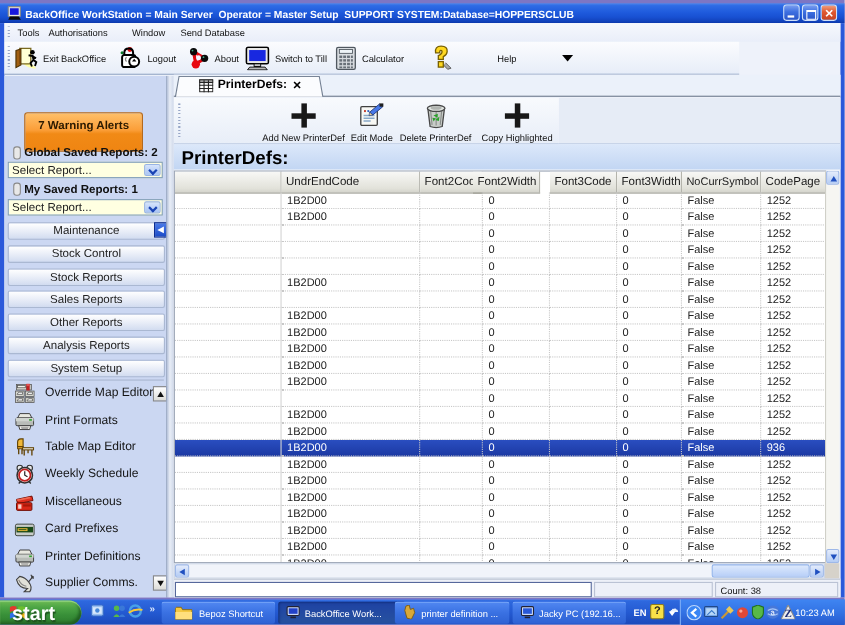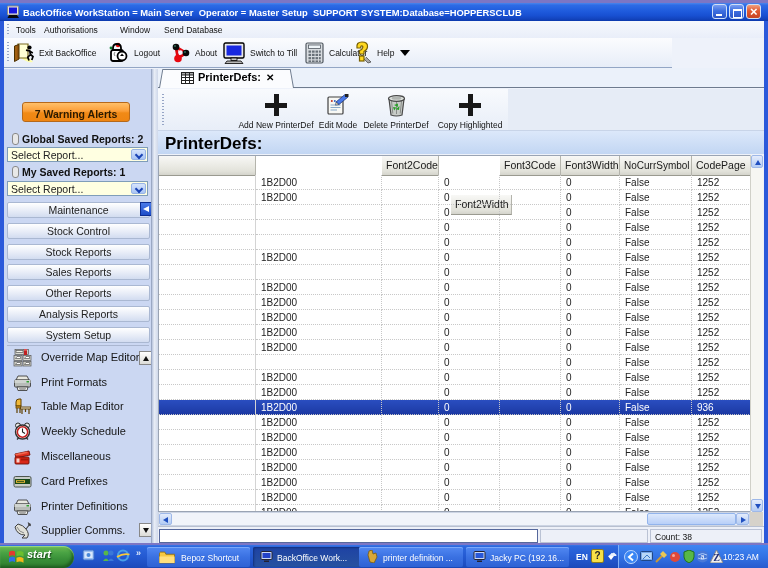--- a/index.html
+++ b/index.html
@@ -27,21 +27,21 @@
 .mitem { position:absolute; top:4px; font-size:8.5px; color:#111; }
 
 #toolbar1 { position:absolute; left:0; top:17px; width:668px; height:30px; background:linear-gradient(#fbfcfe,#e7edf8); border-bottom:1px solid #93a6c5; }
 #toolbar1 .grip { position:absolute; left:3px; top:4px; width:2px; height:21px;
   background:repeating-linear-gradient(#96a5c6 0 1px, transparent 1px 3px); }
 .t1item { position:absolute; top:0; height:29px; display:flex; align-items:center; }
 .t1label { font-size:8.5px; color:#111; margin-left:4px; white-space:nowrap; }
 
 #sidebar { position:absolute; left:0; top:48px; width:147px; height:474px; background:#cbd7f2; }
 #splitter { position:absolute; left:147px; top:48px; width:7px; height:474px; background:linear-gradient(90deg,#b8c4dd,#e8edf6 40%,#cfd8ea); border-left:1px solid #9aa8c4; }
-#warnbtn { position:absolute; left:18px; top:33px; width:108px; height:20px; border-radius:3px; border:1px solid #b5691c;
+#warnbtn { position:absolute; left:18px; top:33px; width:108px; height:36px; border-radius:3px; border:1px solid #b5691c;
   background:linear-gradient(#ffc06a 0%, #fb9e38 45%, #f18a16 55%, #ef8512 100%);
   color:#2b1a00; font-weight:bold; font-size:10.5px; text-align:center; line-height:22px; }
 .savlbl { position:absolute; left:18px; font-size:10.5px; font-weight:bold; color:#101010; white-space:nowrap; }
 .savicon { position:absolute; left:8px; width:7px; height:12px; border:1px solid #8a8a8a; border-radius:3px; background:#e8e8e8; }
 .combo { position:absolute; left:3px; width:141px; height:15px; background:#ffffe1; border:1px solid #7f9db9; }
 .combo .ctext { position:absolute; left:3px; top:1px; font-size:10.5px; color:#222; }
 .combo .cbtn { position:absolute; right:1px; top:1px; width:15px; height:11px; border-radius:2px;
   background:linear-gradient(#d6e4fc,#a8c4f4); border:1px solid #98b4e4; }
 .combo .cbtn:after { content:""; position:absolute; left:4px; top:2px; width:4px; height:4px;
   border:solid #1a44b4; border-width:0 2px 2px 0; transform:rotate(45deg); }
@@ -99,21 +99,21 @@
 
 #status { position:absolute; left:0; top:458px; width:606px; height:17px; background:#edf0f8; border-top:1px solid #b8c0d0; }
 #stext { position:absolute; left:1px; top:2px; width:379px; height:14px; background:#fff; border:1px solid #56689c; }
 #sseg2 { position:absolute; left:382px; top:2px; width:108px; height:14px; border:1px solid #bac2d4; }
 #sseg3 { position:absolute; left:492px; top:2px; width:112px; height:14px; border:1px solid #bac2d4; font-size:8.5px; color:#111; padding:2px 0 0 4px; }
 
 #taskbar { position:absolute; left:0; top:545px; width:768px; height:23px;
   background:linear-gradient(#3b77e8 0%, #2e68de 6%, #245ad2 50%, #1c4bbd 95%, #1a46b2 100%); }
 #startbtn { position:absolute; left:0; top:1px; width:74px; height:22px; border-radius:0 11px 11px 0;
   background:linear-gradient(#6dbb53 0%, #4aa344 30%, #388f38 60%, #2d7d2e 100%); box-shadow:inset 0 1px 1px #9ad888, inset -2px -2px 3px #1e5c20; }
-#startbtn .slabel { position:absolute; left:27px; top:2px; color:#fff; font-size:11px; font-weight:bold; font-style:italic; text-shadow:1px 1px 1px #1c501c; }
+#startbtn .slabel { position:absolute; left:11px; top:2px; color:#fff; font-size:18px; font-weight:bold; text-shadow:1px 1px 1px #1c501c; }
 .tbtn { position:absolute; top:2px; height:20px; border-radius:2px; background:linear-gradient(#5288f2 0%, #3a71e2 50%, #2e62d4 100%); box-shadow:inset 0 1px 0 #7aa8f8; color:#fff; font-size:8.5px; overflow:hidden; }
 .tbtn .blbl { position:absolute; left:24px; top:5.5px; white-space:nowrap; }
 .tbtn.active { background:linear-gradient(#1e42a4,#27529f); box-shadow:inset 1px 1px 2px #12307c; }
 #tray { position:absolute; left:618px; top:0px; width:150px; height:24px; background:linear-gradient(#3f85f2 0%, #3272e4 50%, #2659cc 100%); border-left:1px solid #7fb0f8; }
 #clock { position:absolute; left:104px; top:7px; color:#fff; font-size:8.5px; white-space:nowrap; }
 .qicon { position:absolute; top:4px; }
 .bigplus { position:relative; display:inline-block; width:24px; height:24px; }
 .bigplus:before { content:""; position:absolute; left:10px; top:1px; width:4.5px; height:22px; background:#181818; }
 .bigplus:after { content:""; position:absolute; left:1px; top:10px; width:22px; height:4.5px; background:#181818; }
 </style>
@@ -203,21 +203,21 @@
               <rect x="11.5" y="15.1" width="2.6" height="2.2"></rect>
               <rect x="15" y="15.1" width="1.8" height="2.2"></rect>
 <rect x="4.5" y="18.4" width="2.6" height="1.6"></rect>
               <rect x="8" y="18.4" width="2.6" height="1.6"></rect>
               <rect x="11.5" y="18.4" width="2.6" height="1.6"></rect>
               <rect x="15" y="18.4" width="1.8" height="1.6"></rect>
 </g>
 </svg>
           <span class="t1label">Calculator</span>
         </div>
-      <div class="t1item" style="left:348px;">
+      <div class="t1item" style="left:387px;gap:36px;">
           <svg width="21" height="23" viewBox="0 0 21 23">
 <path d="M14 16 L19 21 L16 22 L12 18" fill="#a8a8a8" stroke="#505050" stroke-width="0.8"></path>
 <path d="M5 7 Q4 1 10 1 Q16 1 15.5 6 Q15.2 9 12 10.5 L12 13 L7.5 13 L7.5 9.5 Q10.5 8.5 10.8 6.5 Q11 4.8 9.8 4.8 Q8.6 4.8 8.8 7 Z" fill="#ffd820" stroke="#786000" stroke-width="1.2"></path>
 <rect x="7.5" y="15" width="4.5" height="5" fill="#ffd820" stroke="#786000" stroke-width="1.2"></rect>
 </svg>
           <span class="t1label">Help</span>
         <span style="margin-left:6px;width:0;height:0;border-left:5px solid transparent;border-right:5px solid transparent;border-top:6px solid #000;display:inline-block;"></span>
         </div>
     </div>
     <div id="sidebar">
@@ -398,22 +398,23 @@
               <span class="bigplus"></span>
             </div>
             <div class="t2label">Copy Highlighted</div>
           </div>
       </div>
       <div id="heading">
           <span>PrinterDefs:</span>
         </div>
       <div id="grid" style="overflow:hidden;">
 <div class="ghead" style="left:0px;width:97px;"></div>
+<div class="ghead" style="left:97px;width:126px;">UndrEndCode</div>
 <div class="ghead" style="left:223px;width:57px;">Font2Code</div>
-<div class="ghead" style="left:292px;width:61px;margin-top:39px;">Font2Width</div>
+<div class="ghead" style="left:271px;width:61px;">Font2Width</div>
 <div class="ghead" style="left:341px;width:61px;">Font3Code</div>
 <div class="ghead" style="left:402px;width:59px;">Font3Width</div>
 <div class="ghead" style="left:461px;width:72px;font-size:10px;padding-top:3.5px;">NoCurrSymbol</div>
 <div class="ghead" style="left:533px;width:59px;">CodePage</div>
 <div class="grow" style="top:19px;">
 <div class="gcell" style="left:0px;width:97px;border-right:1px solid #d4d4d4;"></div>
 <div class="gcell" style="left:97px;width:126px;">1B2D00</div>
 <div class="gcell" style="left:223px;width:57px;"></div>
 <div class="gcell" style="left:280px;width:61px;">0</div>
 <div class="gcell" style="left:341px;width:61px;"></div>

